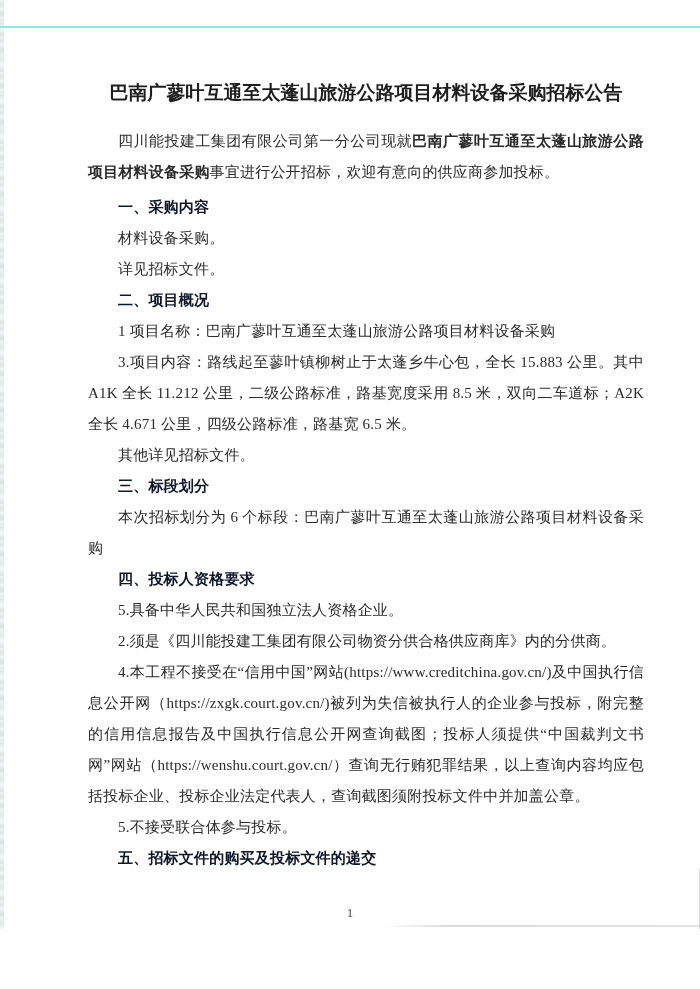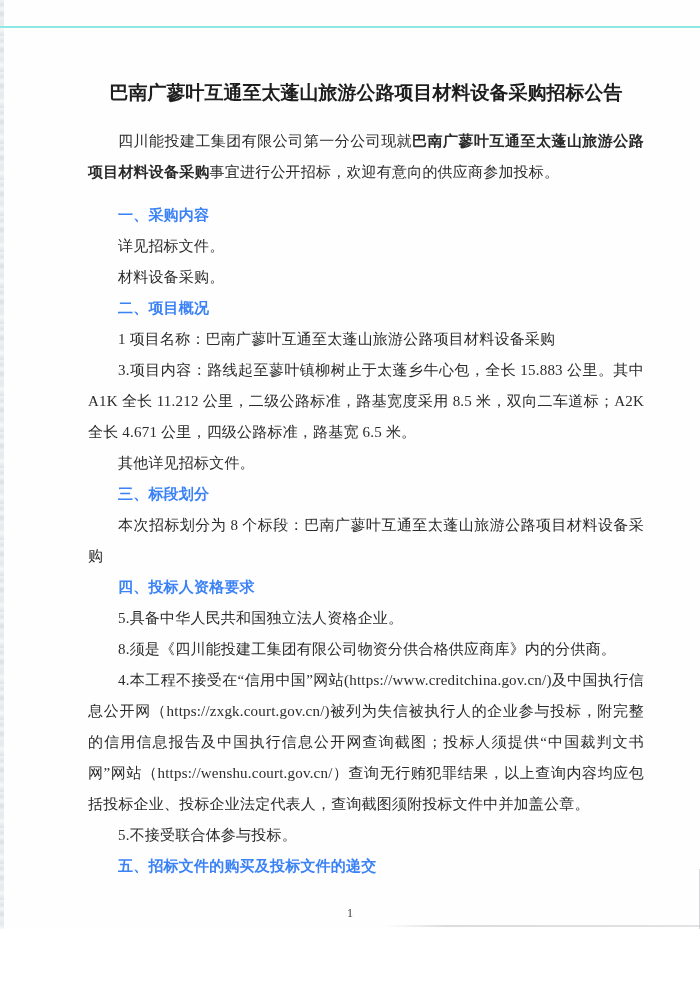--- a/index.html
+++ b/index.html
@@ -73,24 +73,24 @@
   }
   .para, .sec {
     margin: 0;
     font-size: 15px;
     line-height: 31px;
     text-align: justify;
     text-justify: inter-ideograph;
     text-indent: 2em;
     letter-spacing: 0.2px;
   }
-  .intro { margin-bottom: 12px; }
+  .intro { margin-bottom: 4px; }
   .heading {
     font-weight: bold;
-    color: #3b82f6;
+    color: #0f172a;
   }
   .b { font-weight: bold; }
   .page-number {
     position: absolute;
     top: 906px;
     left: 0;
     width: 100%;
     text-align: center;
     font-size: 12px;
     color: #3a3a3a;
@@ -104,31 +104,31 @@
   <div class="edge-left"></div>
   <div class="top-line"></div>
 
   <div class="content">
     <h1 class="title">巴南广蓼叶互通至太蓬山旅游公路项目材料设备采购招标公告</h1>
 
     <p class="para intro"><span>四川能投建工集团有限公司第一分公司现就</span><span class="b">巴南广蓼叶互通至太蓬山旅游公路项目材料设备采购</span><span>事宜进行公开招标，欢迎有意向的供应商参加投标。</span></p>
 
     <div id="sections">
         <p class="sec heading">一、采购内容</p>
+        <p class="sec para">材料设备采购。</p>
         <p class="sec para">详见招标文件。</p>
-        <p class="sec para">材料设备采购。</p>
         <p class="sec heading">二、项目概况</p>
         <p class="sec para">1 项目名称：巴南广蓼叶互通至太蓬山旅游公路项目材料设备采购</p>
         <p class="sec para">3.项目内容：路线起至蓼叶镇柳树止于太蓬乡牛心包，全长 15.883 公里。其中 A1K 全长 11.212 公里，二级公路标准，路基宽度采用 8.5 米，双向二车道标；A2K 全长 4.671 公里，四级公路标准，路基宽 6.5 米。</p>
         <p class="sec para">其他详见招标文件。</p>
         <p class="sec heading">三、标段划分</p>
-        <p class="sec para">本次招标划分为 8 个标段：巴南广蓼叶互通至太蓬山旅游公路项目材料设备采购</p>
+        <p class="sec para">本次招标划分为 6 个标段：巴南广蓼叶互通至太蓬山旅游公路项目材料设备采购</p>
         <p class="sec heading">四、投标人资格要求</p>
         <p class="sec para">5.具备中华人民共和国独立法人资格企业。</p>
-        <p class="sec para">8.须是《四川能投建工集团有限公司物资分供合格供应商库》内的分供商。</p>
+        <p class="sec para">2.须是《四川能投建工集团有限公司物资分供合格供应商库》内的分供商。</p>
         <p class="sec para">4.本工程不接受在“信用中国”网站(https://www.creditchina.gov.cn/)及中国执行信息公开网（https://zxgk.court.gov.cn/)被列为失信被执行人的企业参与投标，附完整的信用信息报告及中国执行信息公开网查询截图；投标人须提供“中国裁判文书网”网站（https://wenshu.court.gov.cn/）查询无行贿犯罪结果，以上查询内容均应包括投标企业、投标企业法定代表人，查询截图须附投标文件中并加盖公章。</p>
         <p class="sec para">5.不接受联合体参与投标。</p>
         <p class="sec heading">五、招标文件的购买及投标文件的递交</p>
       </div>
   </div>
 
   <div class="page-number">1</div>
   <div class="bottom-smudge"></div>
   <div class="edge-right"></div>
 </div>

